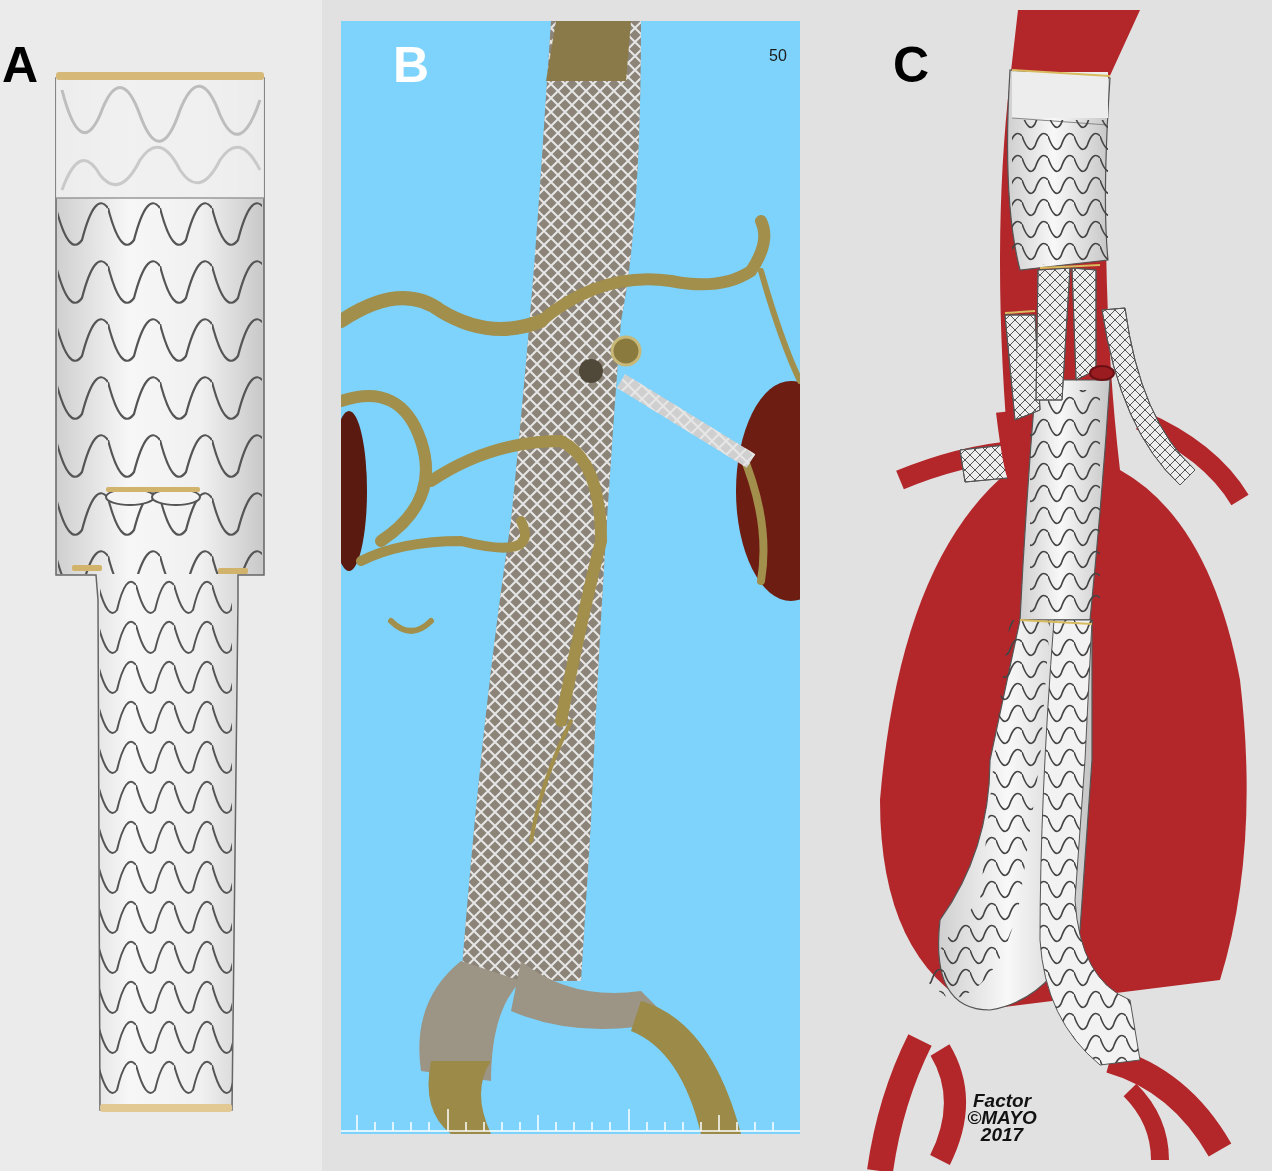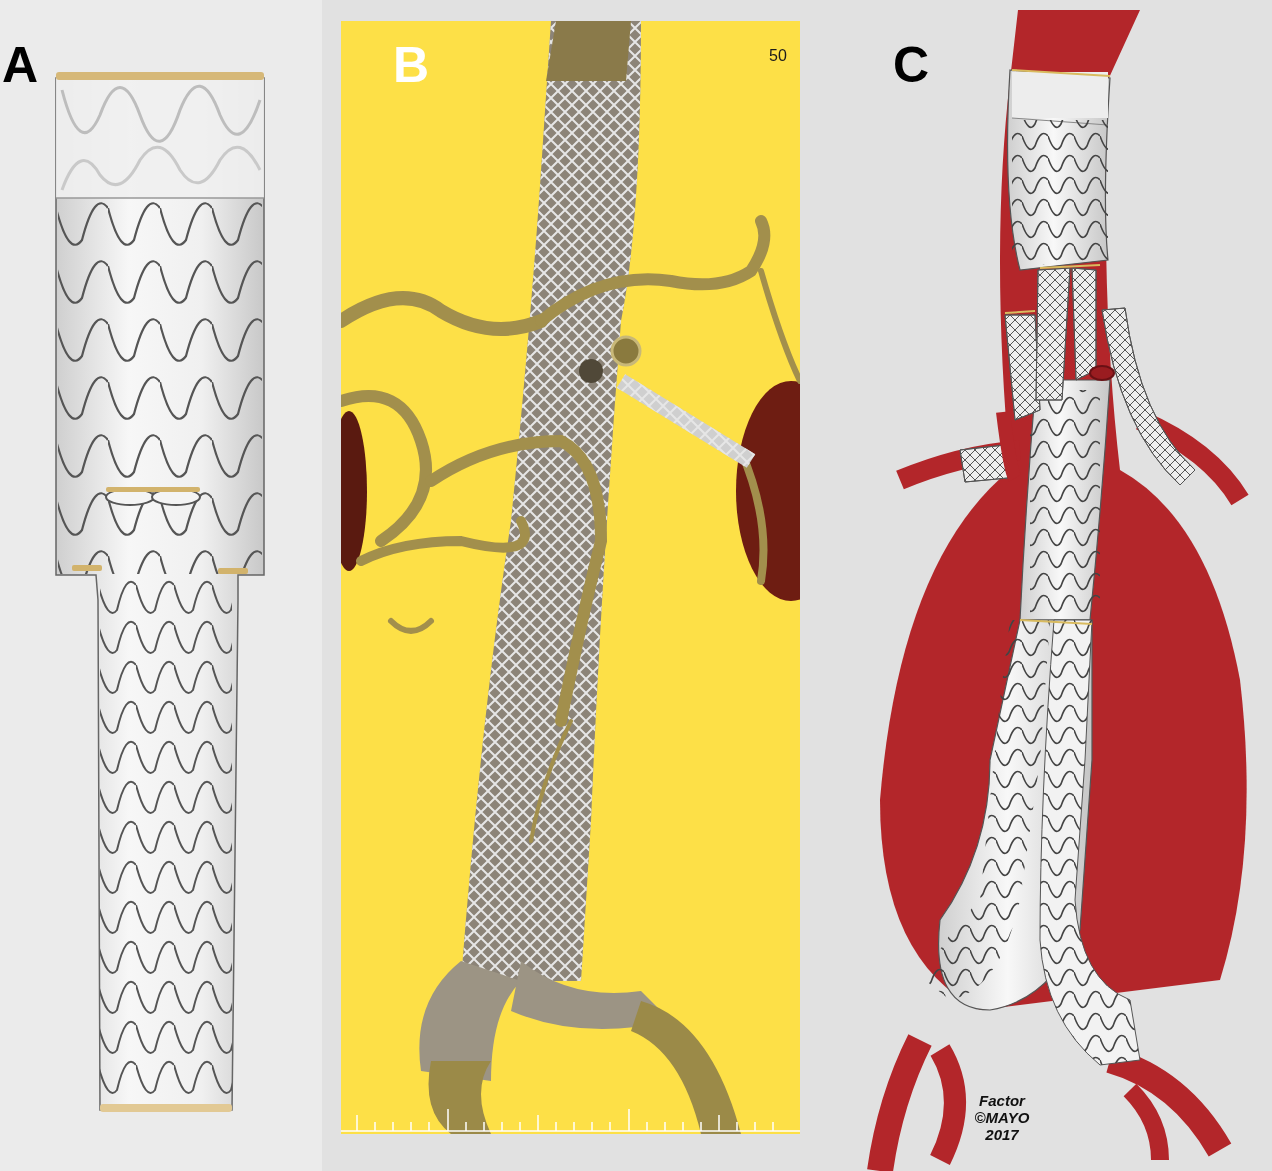--- a/index.html
+++ b/index.html
@@ -4,23 +4,23 @@
 <style>
   html,body{margin:0;padding:0;}
   body{width:1272px;height:1171px;position:relative;overflow:hidden;background:#e1e1e1;font-family:"Liberation Sans",sans-serif;}
   .panel{position:absolute;top:0;height:1171px;}
   #panel-a{left:0;width:322px;background:#ebebeb;}
   #panel-bc{left:322px;width:950px;background:#e1e1e1;}
   .label{position:absolute;font-family:"Liberation Sans",sans-serif;font-weight:bold;font-size:50px;line-height:1;}
   #label-a{left:2px;top:40px;color:#000;}
   #label-b{left:393px;top:40px;color:#fff;z-index:3;}
   #label-c{left:893px;top:40px;color:#000;}
-  #ct-frame{position:absolute;left:341px;top:21px;width:459px;height:1113px;background:#fde047;overflow:hidden;}
+  #ct-frame{position:absolute;left:341px;top:21px;width:459px;height:1113px;background:#7dd3fc;overflow:hidden;}
   svg{position:absolute;}
-  .credit{position:absolute;left:962px;top:1092px;width:80px;text-align:center;font-style:italic;font-weight:bold;font-size:15px;line-height:17px;color:#111;}
+  .credit{position:absolute;left:962px;top:1092px;width:80px;text-align:center;font-style:italic;font-weight:bold;font-size:19px;line-height:17px;color:#111;}
 </style>
 </head>
 <body>
 
 <div class="panel" id="panel-a"></div>
 <div class="panel" id="panel-bc"></div>
 
 <svg width="322" height="1171" style="left:0;top:0;">
   <defs>
     <linearGradient id="gA" x1="0" x2="1" y1="0" y2="0">

